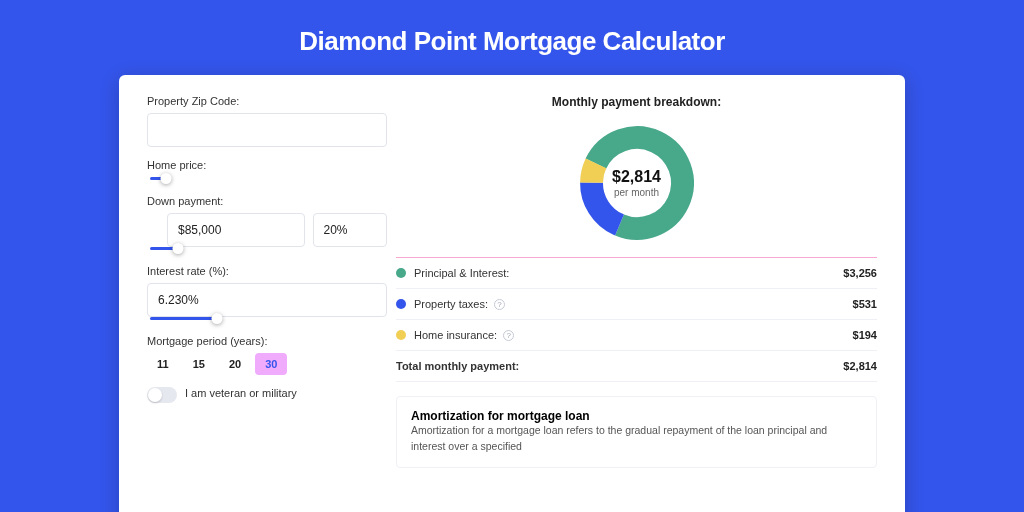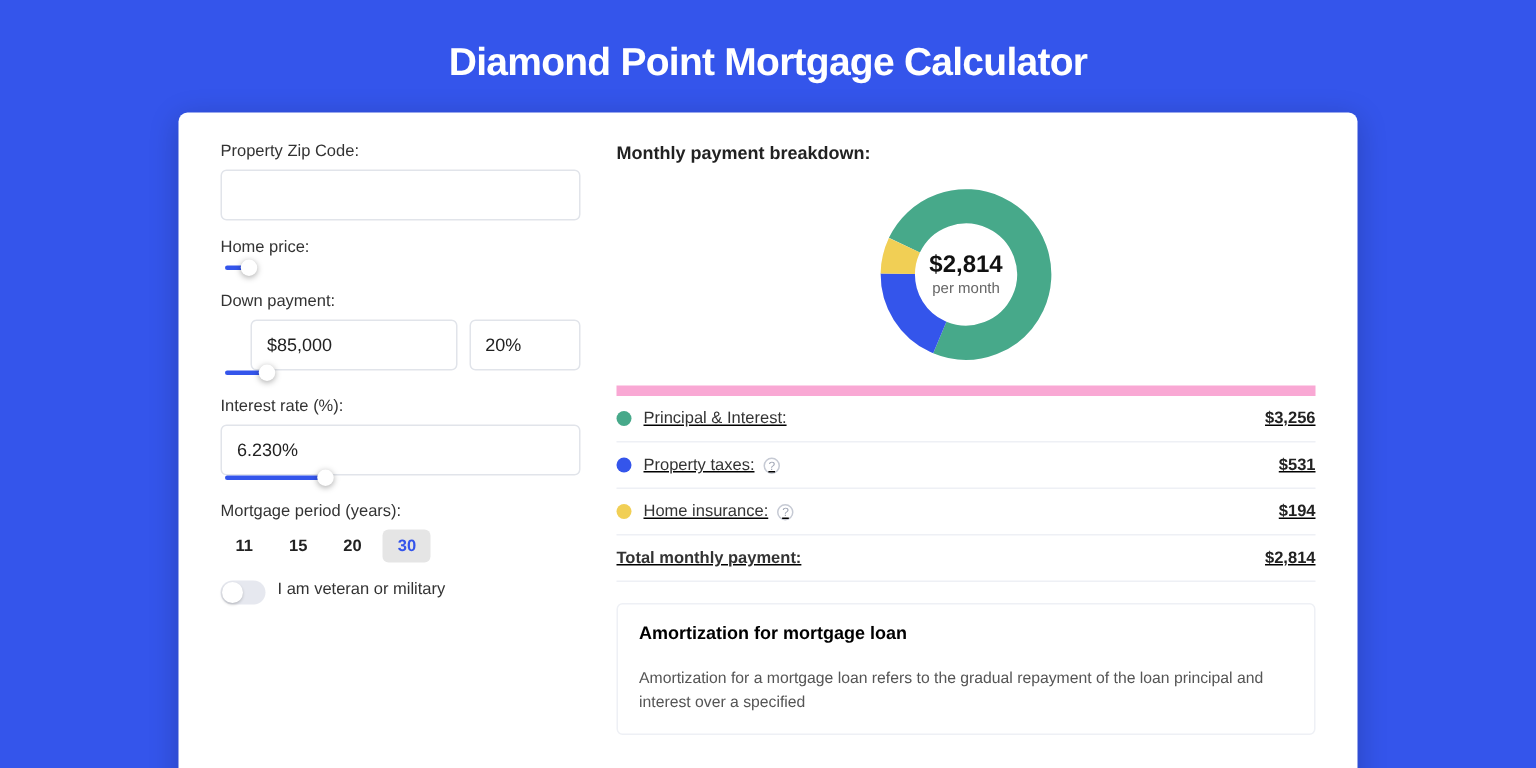--- a/index.html
+++ b/index.html
@@ -1,56 +1,56 @@
 <!DOCTYPE html>
 <html><head>
 <meta charset="utf-8">
 <style>
   * { box-sizing: border-box; margin: 0; padding: 0; }
   html, body { width: 1024px; height: 512px; overflow: hidden; font-family: -apple-system, "Segoe UI", Arial, sans-serif; }
   body { background: #3455eb; }
   .page-title { color: #fff; font-weight: 800; font-size: 26px; text-align: center; padding: 26px 0 18px; letter-spacing: -0.5px; }
   .card { background: #fff; border-radius: 6px; margin: 0 auto; width: 786px; height: 500px; padding: 20px 28px; box-shadow: 0 4px 20px rgba(0,0,0,0.2); }
-  .cols { display: flex; gap: 24px; }
+  .cols { display: flex; gap: 9px; }
   .left { width: 240px; flex-shrink: 0; }
   .right { flex: 1; }
   .label { font-size: 11px; color: #333; margin-bottom: 6px; display: block; font-weight: 500; }
   .field { margin-bottom: 12px; }
   .inp { width: 100%; border: 1px solid #e1e4ea; border-radius: 4px; font-size: 12px; padding: 9px 10px; color: #222; font-family: inherit; }
   .hp-wrap .inp { width: 100%; }
   .row-dp { display: flex; gap: 8px; padding-left: 20px; }
   .row-dp .inp:first-child { flex: 2.2; }
   .row-dp .inp:last-child { flex: 1; }
   .slider { position: relative; height: 10px; margin-top: -4px; }
   .slider .track { position: absolute; top: 4px; left: 3px; height: 3px; background: #3455eb; border-radius: 2px; }
   .slider .thumb { position: absolute; top: 0; width: 11px; height: 11px; background: #fff; border-radius: 50%; box-shadow: 0 1px 4px rgba(0,0,0,0.35); transform: translateX(-50%); }
   .periods { display: flex; gap: 4px; margin-top: 4px; }
   .period { font-size: 11px; font-weight: 600; padding: 5px 10px; border-radius: 4px; cursor: pointer; color: #222; }
-  .period.active { background: #e5e5e5; color: #3455eb; }
+  .period.active { background: #f0abfc; color: #3455eb; }
   .toggle-row { display: flex; align-items: flex-start; gap: 8px; margin-top: 12px; }
   .toggle { width: 30px; height: 16px; background: #e6e8ef; border-radius: 10px; position: relative; cursor: pointer; }
   .toggle .knob { position: absolute; left: 1px; top: 1px; width: 14px; height: 14px; background: #fff; border-radius: 50%; box-shadow: 0 1px 2px rgba(0,0,0,0.2); }
   .toggle-lab { font-size: 11px; color: #333; }
-  .section-title { font-size: 12px; font-weight: 700; color: #222; margin-bottom: 10px; }
+  .section-title { font-size: 12px; font-weight: 700; color: #222; margin-bottom: 10px; text-align: center; }
   .donut-wrap { display: flex; justify-content: center; padding: 4px 0 14px; }
   .donut { width: 120px; height: 120px; position: relative; }
   .donut-center { position: absolute; inset: 0; display: flex; flex-direction: column; align-items: center; justify-content: center; }
   .donut-amt { font-weight: 800; font-size: 16px; color: #111; }
   .donut-sub { font-size: 10px; color: #666; margin-top: 1px; }
-  .breakdown { border-top: 7px solid #f9a8d4; text-decoration: underline; }
+  .breakdown { border-top: 1px solid #f9a8d4; }
   .brow { display: flex; align-items: center; padding: 9px 0; border-bottom: 1px solid #eef0f5; font-size: 11px; }
   .dot { width: 10px; height: 10px; border-radius: 50%; margin-right: 8px; flex-shrink: 0; }
   .bname { color: #333; flex-shrink: 0; }
   .info { width: 11px; height: 11px; border: 1px solid #c6cad4; border-radius: 50%; margin-left: 6px; font-size: 8px; line-height: 9px; text-align: center; color: #a0a6b5; flex-shrink: 0; }
   .spacer { flex: 1; }
   .bval { font-weight: 600; color: #222; }
   .brow.total .bname { font-weight: 700; }
   .brow.total .bval { font-weight: 700; }
   .amort { margin-top: 14px; border: 1px solid #eef0f5; border-radius: 4px; padding: 12px 14px; }
-  .amort-title { font-size: 12px; font-weight: 700; margin-bottom: 16px; }
+  .amort-title { font-size: 12px; font-weight: 700; margin-bottom: 0; }
   .amort-text { font-size: 10.5px; color: #555; line-height: 1.5; }
 </style>
 </head>
 <body>
 
 <div class="page-title">Diamond Point Mortgage Calculator</div>
 
 <div class="card">
   <div class="cols">
     <div class="left">

